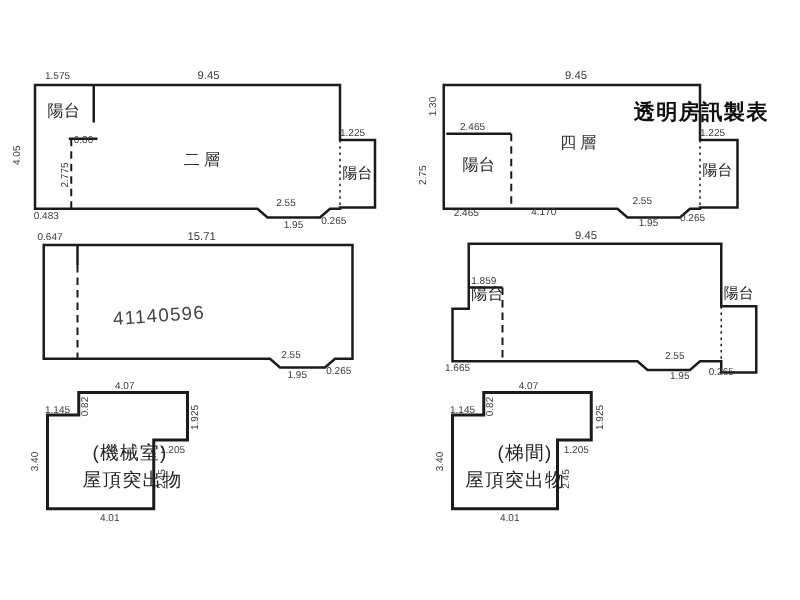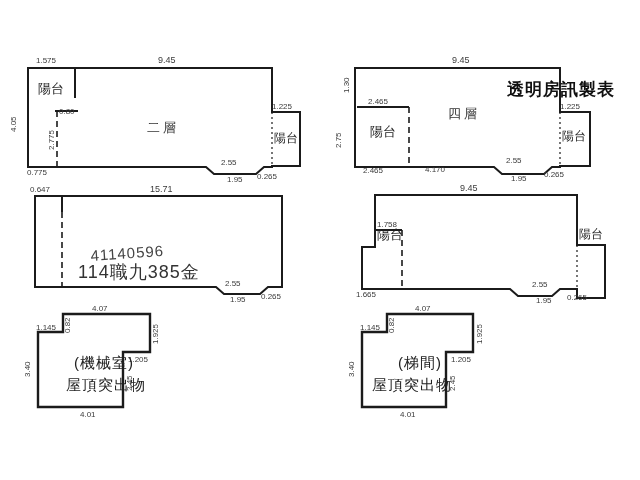--- a/index.html
+++ b/index.html
@@ -54,21 +54,21 @@
 
   <span class="lbl dim" style="left:36px;top:57px">1.575</span>
   <span class="lbl dim md" style="left:158px;top:56px">9.45</span>
   <span class="lbl cjk" style="left:38px;top:82px">陽台</span>
   <span class="lbl dim" style="left:59px;top:108px">0.80</span>
   <span class="lbl dim rot" style="left:48px;top:150px">2.775</span>
   <span class="lbl dim rot" style="left:10px;top:132px">4.05</span>
   <span class="lbl title" style="left:147px;top:121px">二層</span>
   <span class="lbl dim" style="left:272px;top:103px">1.225</span>
   <span class="lbl cjk sm" style="left:274px;top:132px">陽台</span>
-  <span class="lbl dim" style="left:27px;top:169px">0.775</span>
+  <span class="lbl dim" style="left:27px;top:169px">0.483</span>
   <span class="lbl dim" style="left:221px;top:159px">2.55</span>
   <span class="lbl dim" style="left:227px;top:176px">1.95</span>
   <span class="lbl dim" style="left:257px;top:173px">0.265</span>
 
   <span class="lbl dim md" style="left:452px;top:56px">9.45</span>
   <span class="lbl wm" style="left:507px;top:81px">透明房訊製表</span>
   <span class="lbl dim rot" style="left:343px;top:93px">1.30</span>
   <span class="lbl dim" style="left:368px;top:98px">2.465</span>
   <span class="lbl cjk" style="left:370px;top:125px">陽台</span>
   <span class="lbl dim rot" style="left:335px;top:148px">2.75</span>
@@ -77,27 +77,26 @@
   <span class="lbl cjk sm" style="left:562px;top:130px">陽台</span>
   <span class="lbl dim" style="left:363px;top:167px">2.465</span>
   <span class="lbl dim" style="left:425px;top:166px">4.170</span>
   <span class="lbl dim" style="left:506px;top:157px">2.55</span>
   <span class="lbl dim" style="left:511px;top:175px">1.95</span>
   <span class="lbl dim" style="left:544px;top:171px">0.265</span>
 
   <span class="lbl dim" style="left:30px;top:186px">0.647</span>
   <span class="lbl dim md" style="left:150px;top:185px">15.71</span>
   <span class="lbl stamp1 rot4" style="left:90px;top:248px">41140596</span>
-  <span class="lbl stamp2" style="left:78px;top:263px">114職九385金</span>
   <span class="lbl dim" style="left:225px;top:280px">2.55</span>
   <span class="lbl dim" style="left:230px;top:296px">1.95</span>
   <span class="lbl dim" style="left:261px;top:293px">0.265</span>
 
   <span class="lbl dim md" style="left:460px;top:184px">9.45</span>
-  <span class="lbl dim" style="left:377px;top:221px">1.758</span>
+  <span class="lbl dim" style="left:377px;top:221px">1.859</span>
   <span class="lbl cjk" style="left:377px;top:228px">陽台</span>
   <span class="lbl dim" style="left:356px;top:291px">1.665</span>
   <span class="lbl cjk sm" style="left:579px;top:228px">陽台</span>
   <span class="lbl dim" style="left:532px;top:281px">2.55</span>
   <span class="lbl dim" style="left:536px;top:297px">1.95</span>
   <span class="lbl dim" style="left:567px;top:294px">0.265</span>
 
   <span class="lbl dim" style="left:92px;top:305px">4.07</span>
   <span class="lbl dim" style="left:36px;top:324px">1.145</span>
   <span class="lbl dim rot" style="left:64px;top:333px">0.82</span>

